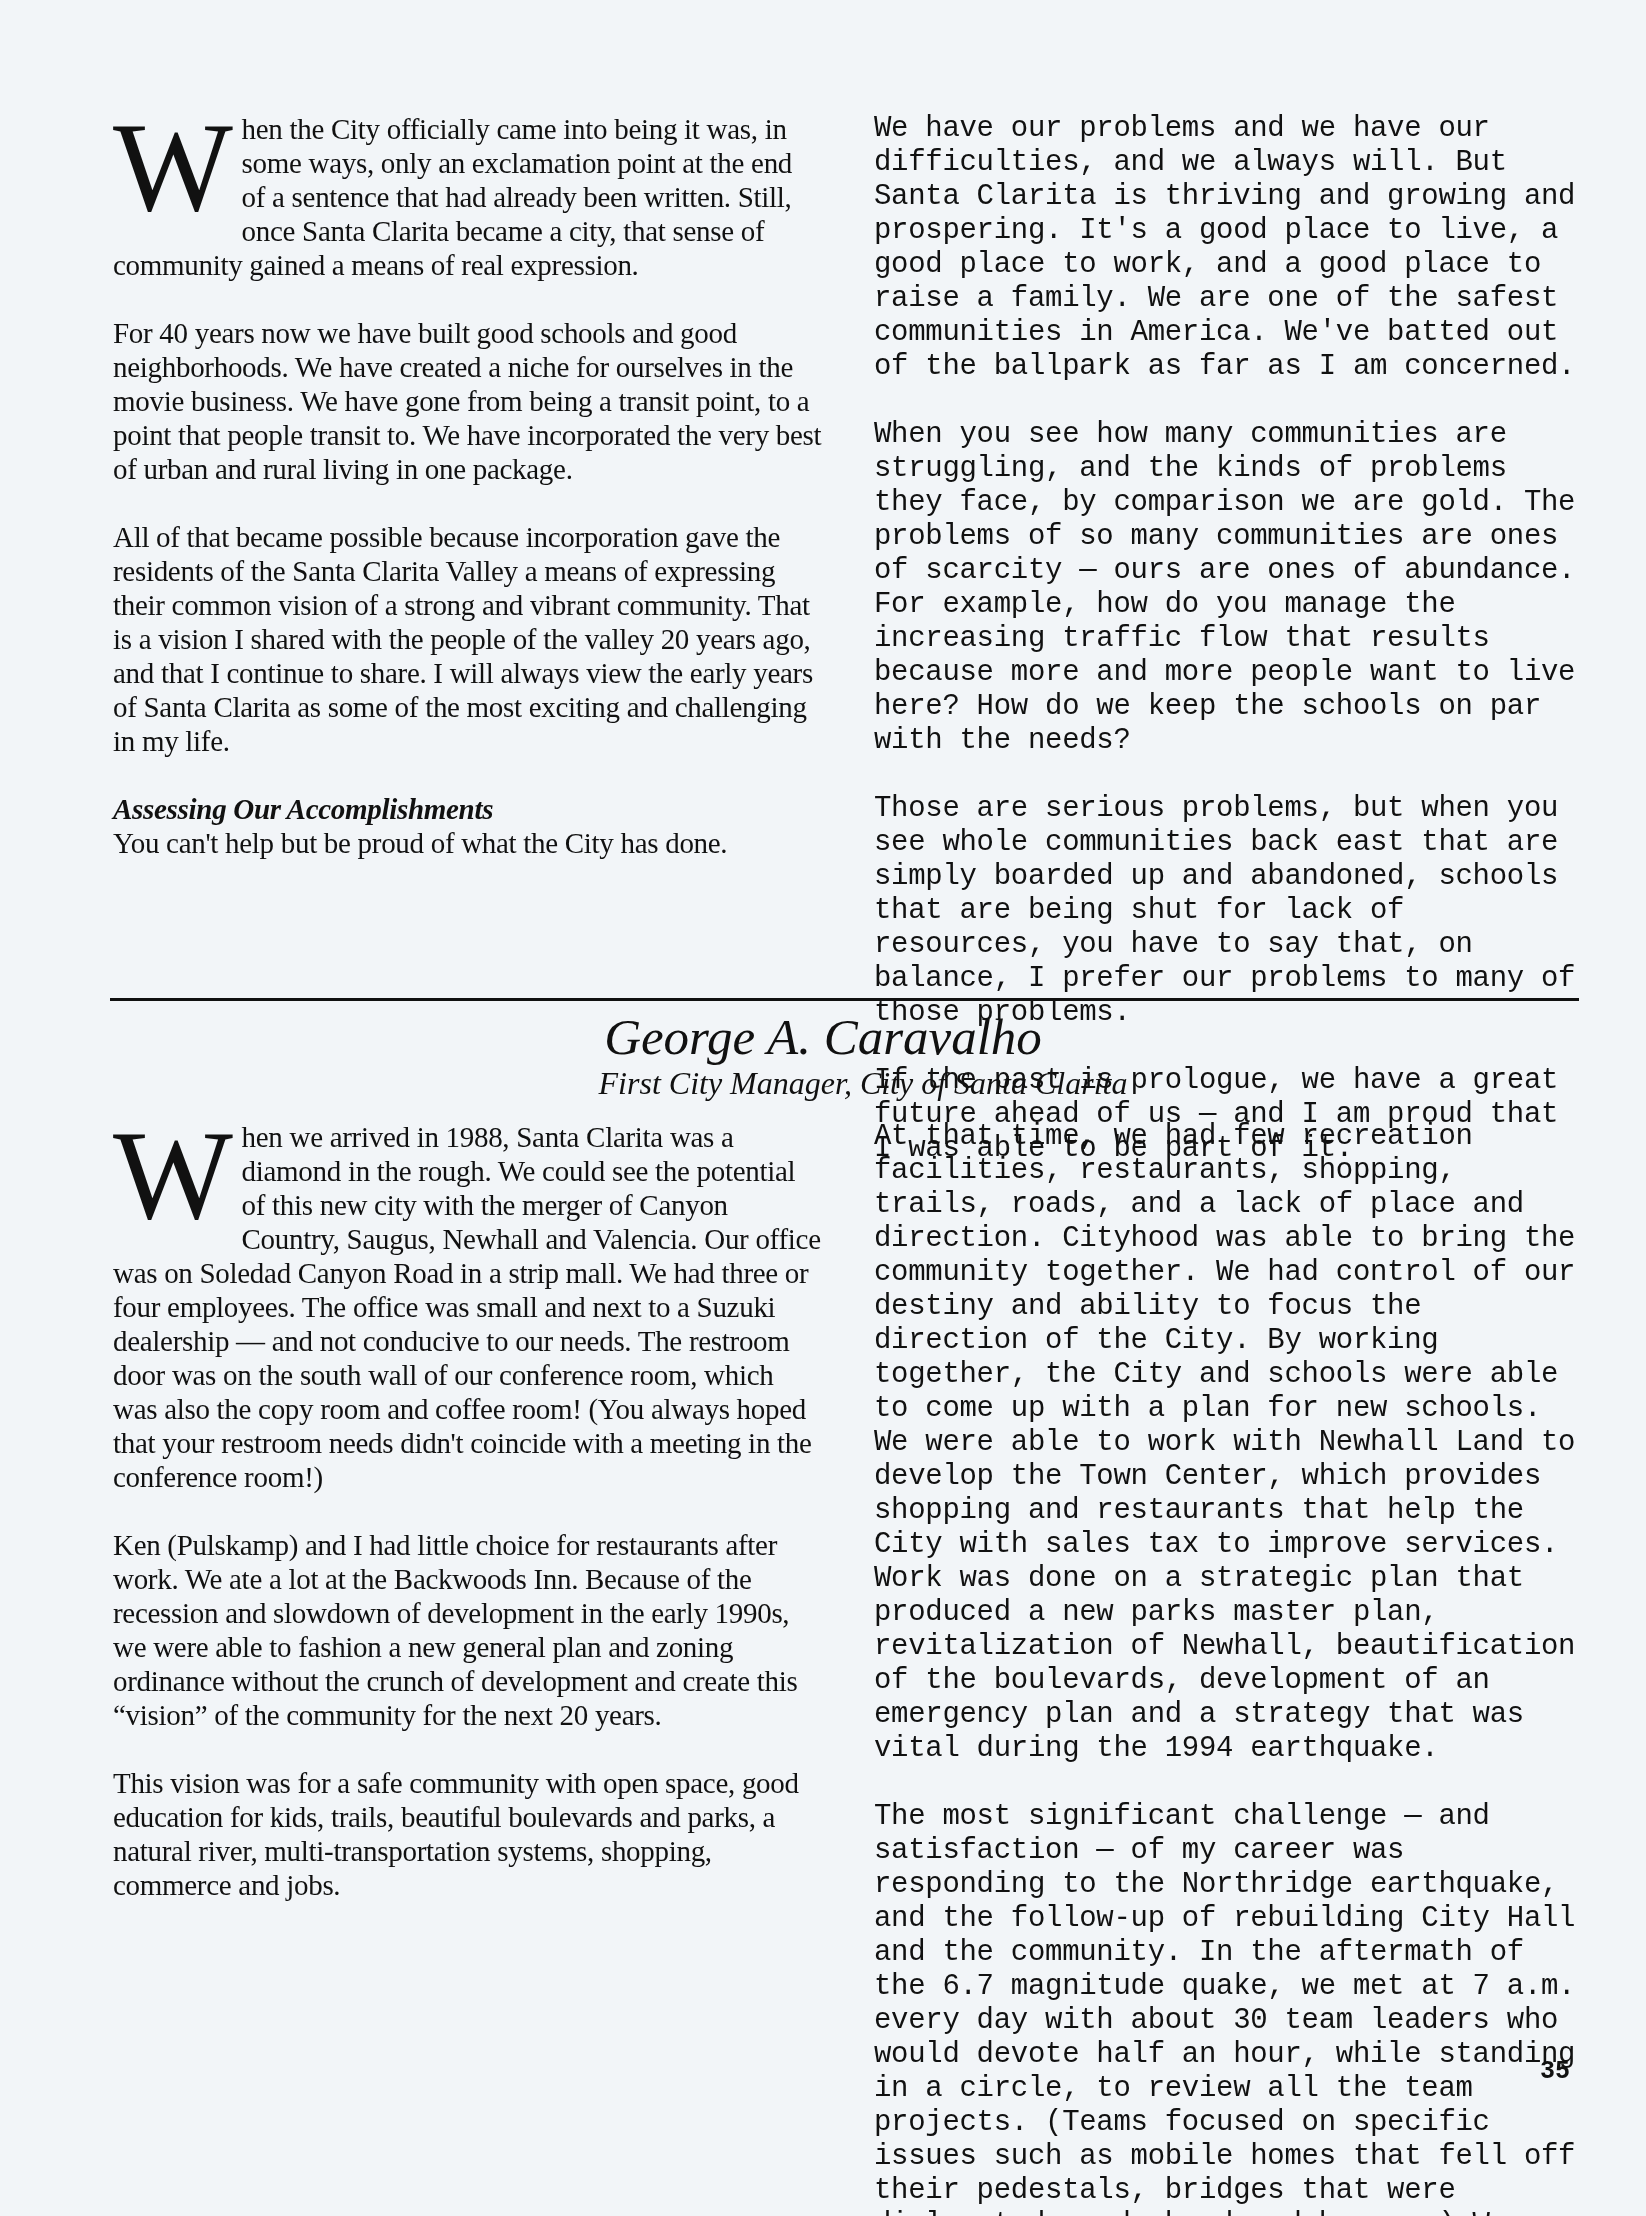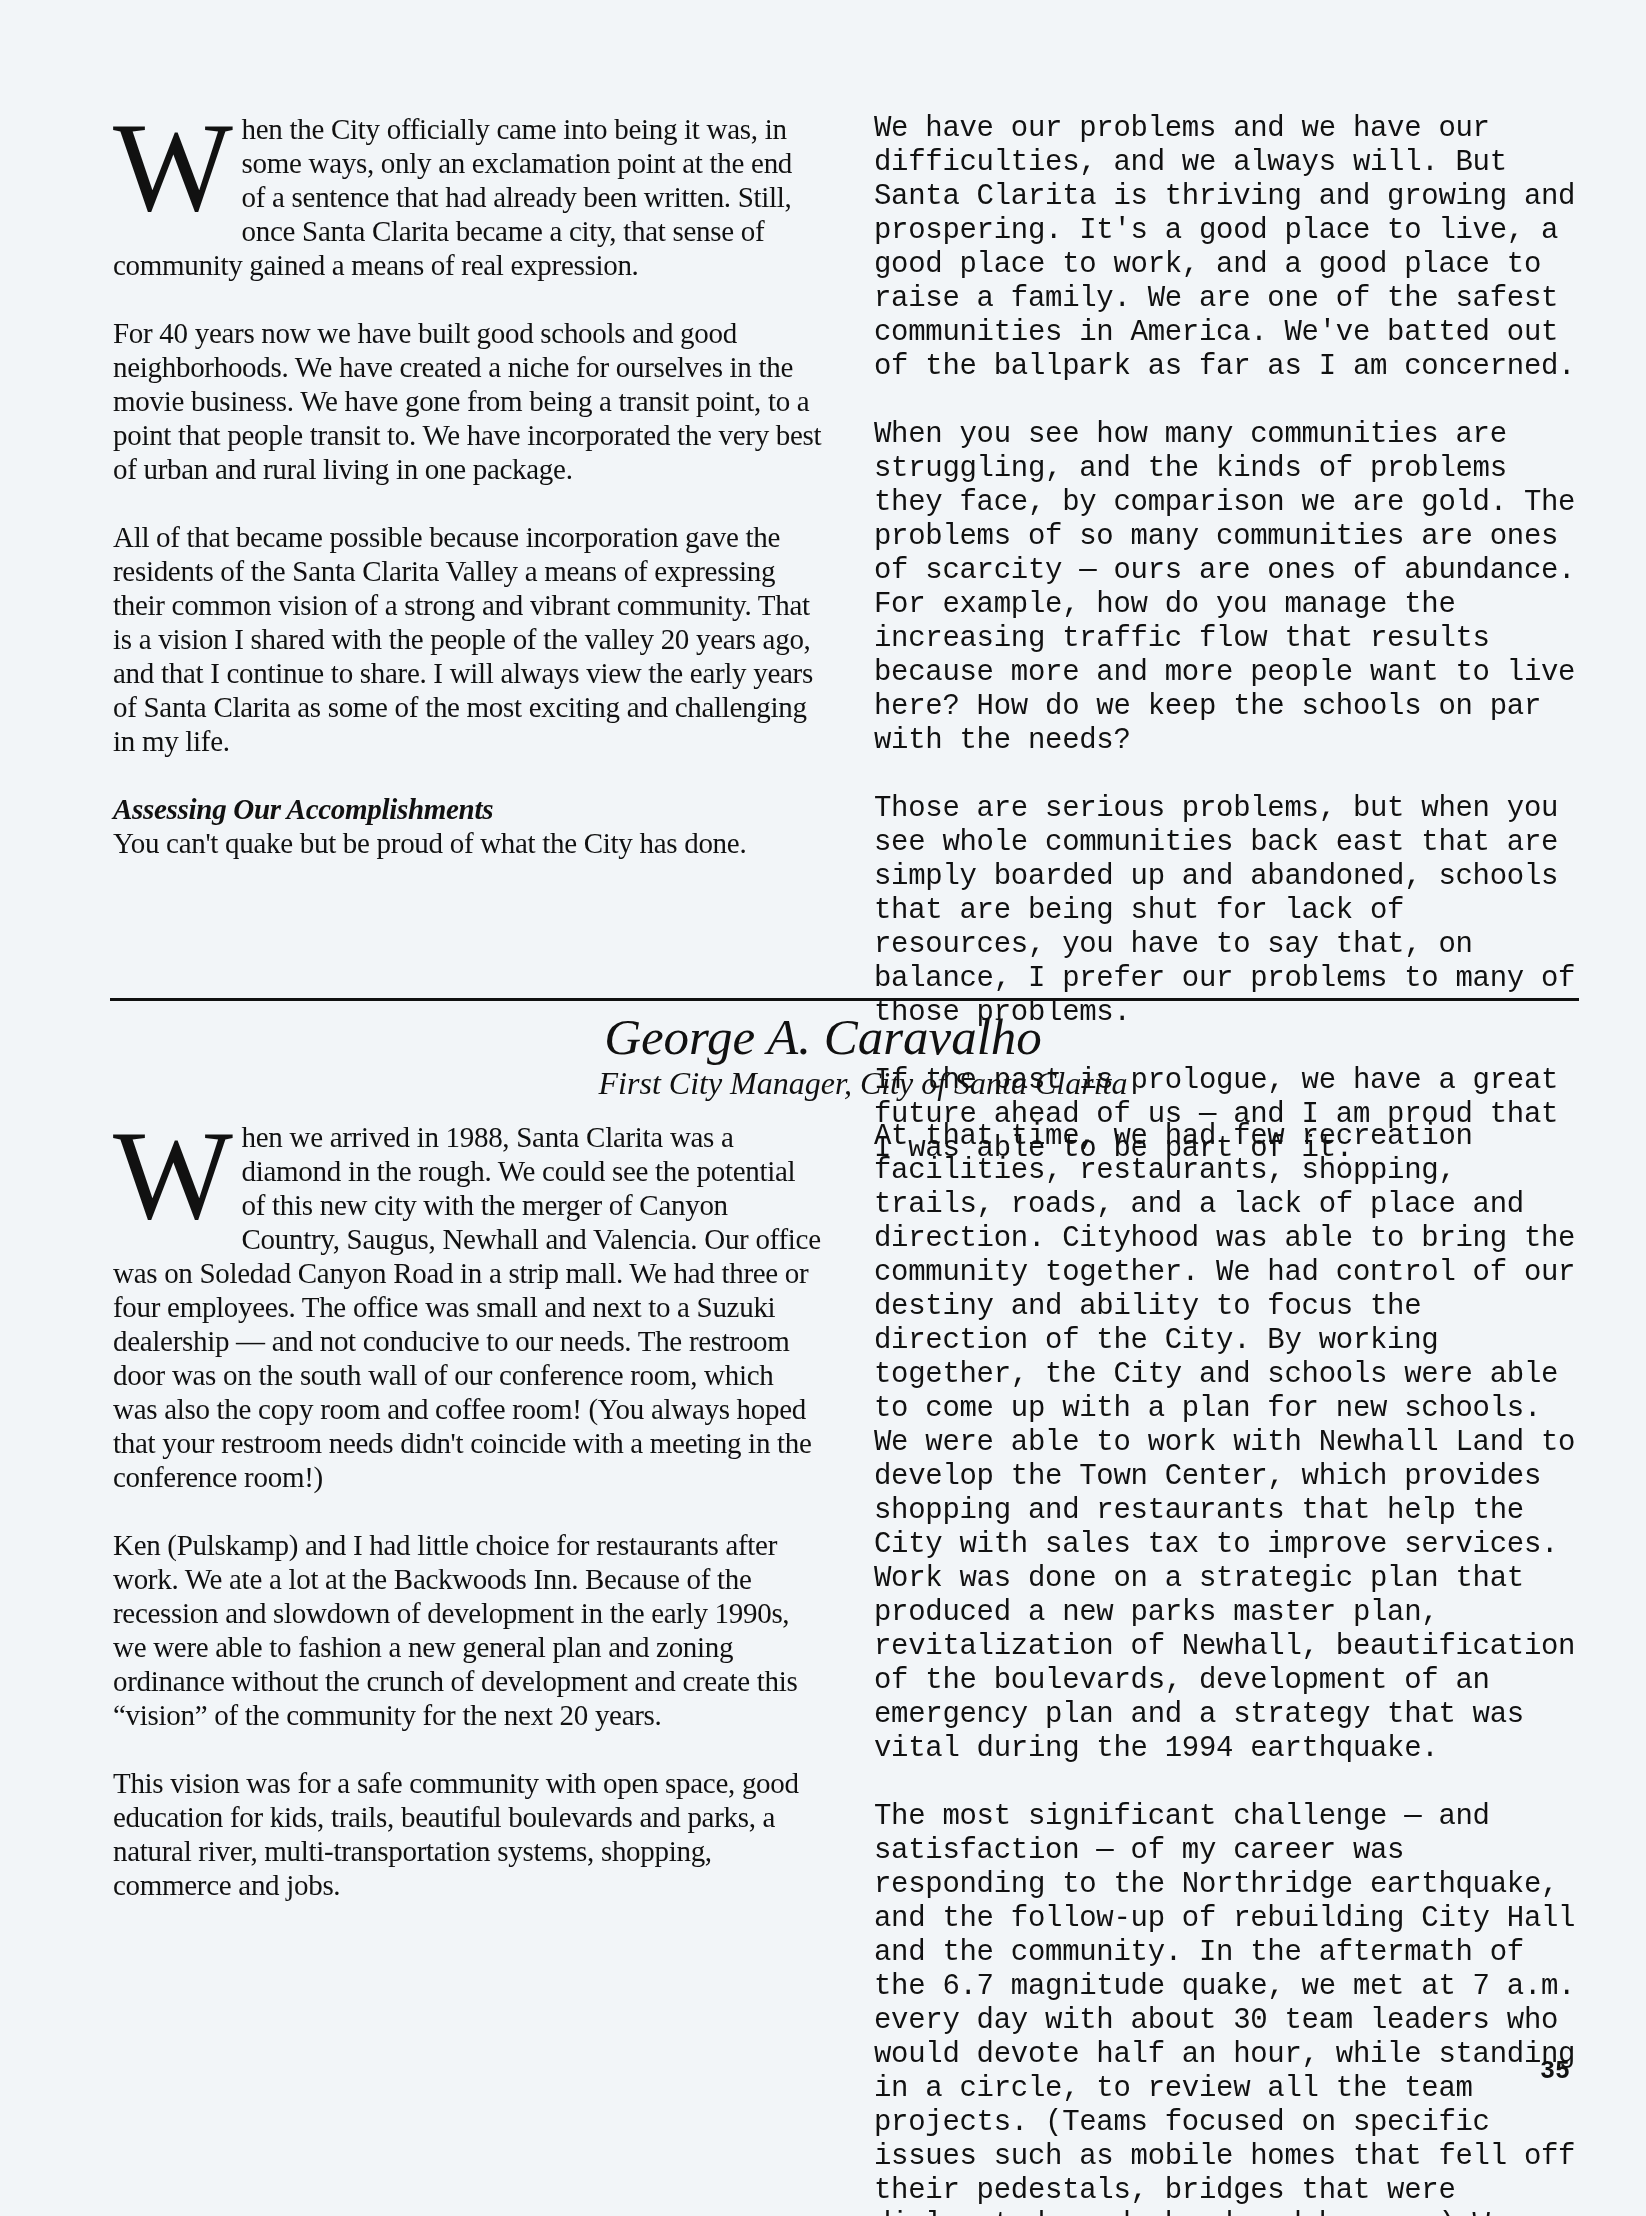--- a/index.html
+++ b/index.html
@@ -82,21 +82,21 @@
     font-family: Liberation Mono, monospace;
   }
 </style>
 </head>
 <body>
 
 <div id="top-left" class="col">
   <p><span class="dropcap">W</span><span>hen the City officially came into being it was, in some ways, only an exclamation point at the end of a sentence that had already been written. Still, once Santa Clarita became a city, that sense of community gained a means of real expression.</span></p>
   <p>For 40 years now we have built good schools and good neighborhoods. We have created a niche for ourselves in the movie business. We have gone from being a transit point, to a point that people transit to. We have incorporated the very best of urban and rural living in one package.</p>
   <p>All of that became possible because incorporation gave the residents of the Santa Clarita Valley a means of expressing their common vision of a strong and vibrant community. That is a vision I shared with the people of the valley 20 years ago, and that I continue to share. I will always view the early years of Santa Clarita as some of the most exciting and challenging in my life.</p>
-  <p><span class="subhead">Assessing Our Accomplishments</span><span>You can't quake but be proud of what the City has done.</span></p>
+  <p><span class="subhead">Assessing Our Accomplishments</span><span>You can't help but be proud of what the City has done.</span></p>
 </div>
 
 <div id="top-right" class="col">
   <p>We have our problems and we have our difficulties, and we always will. But Santa Clarita is thriving and growing and prospering.  It's a good place to live, a good place to work, and a good place to raise a family. We are one of the safest communities in America. We've batted out of the ballpark as far as I am concerned.</p>
   <p>When you see how many communities are struggling, and the kinds of problems they face, by comparison we are gold.  The problems of so many communities are ones of scarcity — ours are ones of abundance. For example, how do you manage the increasing traffic flow that results because more and more people want to live here? How do we keep the schools on par with the needs?</p>
   <p>Those are serious problems, but when you see whole communities back east that are simply boarded up and abandoned, schools that are being shut for lack of resources, you have to say that, on balance, I prefer our problems to many of those problems.</p>
   <p>If the past is prologue, we have a great future ahead of us — and I am proud that I was able to be part of it.</p>
 </div>
 
 <div class="divider"></div>

